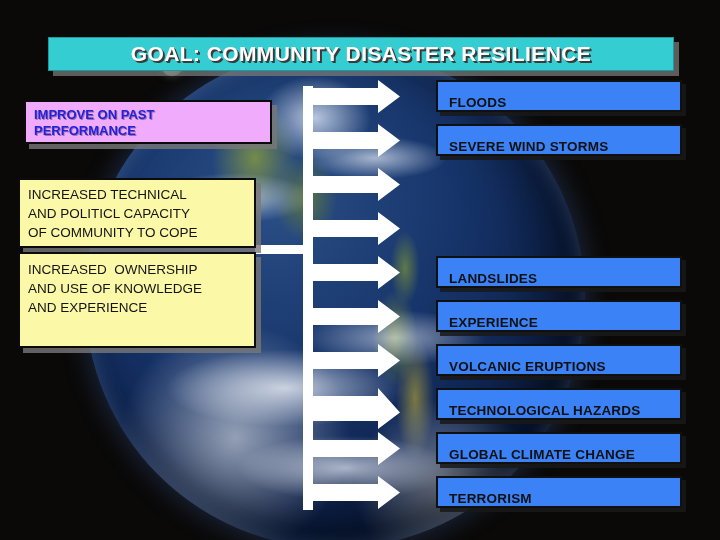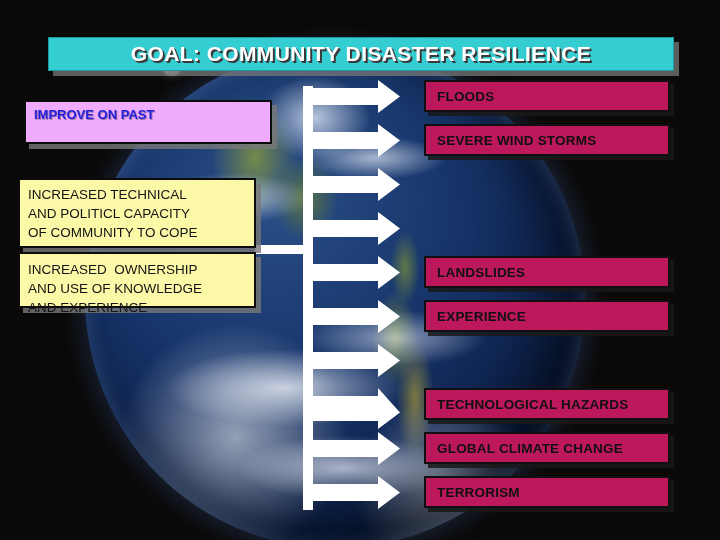--- a/index.html
+++ b/index.html
@@ -75,35 +75,35 @@
   #box-improve .t{
     color:#2222dd;font-size:13px;font-weight:bold;line-height:16px;
     text-shadow:1px 1px 0 rgba(0,0,0,.35);
   }
   #box-capacity{
     left:18px;top:178px;width:238px;height:70px;
     background:#fbf8a8;border:2px solid #0b0b0b;
     padding:5px 8px;box-sizing:border-box;
   }
   #box-ownership{
-    left:18px;top:252px;width:238px;height:56px;
+    left:18px;top:252px;width:238px;height:96px;
     background:#fbf8a8;border:2px solid #0b0b0b;
     padding:6px 8px;box-sizing:border-box;
   }
   .ybox-t{color:#141414;font-size:13.5px;font-weight:normal;line-height:19px;white-space:pre;}
 
   
   #arrows{position:absolute;left:0;top:0;width:720px;height:540px;pointer-events:none;}
 
   
   .hbox{
-    position:absolute;left:424px;width:246px;height:32px;
-    background:#be185d;border:2px solid #101010;
+    position:absolute;left:436px;width:246px;height:32px;
+    background:#3b82f6;border:2px solid #101010;
     box-shadow:4px 4px 0 rgba(25,25,25,.85);
-    display:flex;align-items:center;
+    display:flex;align-items:flex-end;
     box-sizing:border-box;
   }
   .hbox span{
     color:#101010;font-size:13.5px;font-weight:bold;
     padding-left:11px;letter-spacing:.2px;white-space:nowrap;
   }
 </style>
 </head>
 <body>
 
@@ -134,20 +134,21 @@
       <polygon points="303,484 378,484 378,476 400,492.5 378,509 378,501 303,501"></polygon>
     </g>
   </svg>
 
   <div id="title-bar">
     <div id="title-text">GOAL: COMMUNITY DISASTER RESILIENCE</div>
   </div>
 
   <div id="box-improve" class="lbox">
     <div class="t">IMPROVE ON PAST</div>
+    <div class="t">PERFORMANCE</div>
   </div>
 
   <div id="box-capacity" class="lbox">
     <div class="ybox-t">INCREASED TECHNICAL
 AND POLITICL CAPACITY
 OF COMMUNITY TO COPE</div>
   </div>
 
   <div id="box-ownership" class="lbox">
     <div class="ybox-t">INCREASED  OWNERSHIP
@@ -160,20 +161,23 @@
     </div>
   <div class="hbox" style="top:124px">
       <span>SEVERE WIND STORMS</span>
     </div>
   <div class="hbox" style="top:256px">
       <span>LANDSLIDES</span>
     </div>
   <div class="hbox" style="top:300px">
       <span>EXPERIENCE</span>
     </div>
+  <div class="hbox" style="top:344px">
+      <span>VOLCANIC ERUPTIONS</span>
+    </div>
   <div class="hbox" style="top:388px">
       <span>TECHNOLOGICAL HAZARDS</span>
     </div>
   <div class="hbox" style="top:432px">
       <span>GLOBAL CLIMATE CHANGE</span>
     </div>
   <div class="hbox" style="top:476px">
       <span>TERRORISM</span>
     </div>
 

